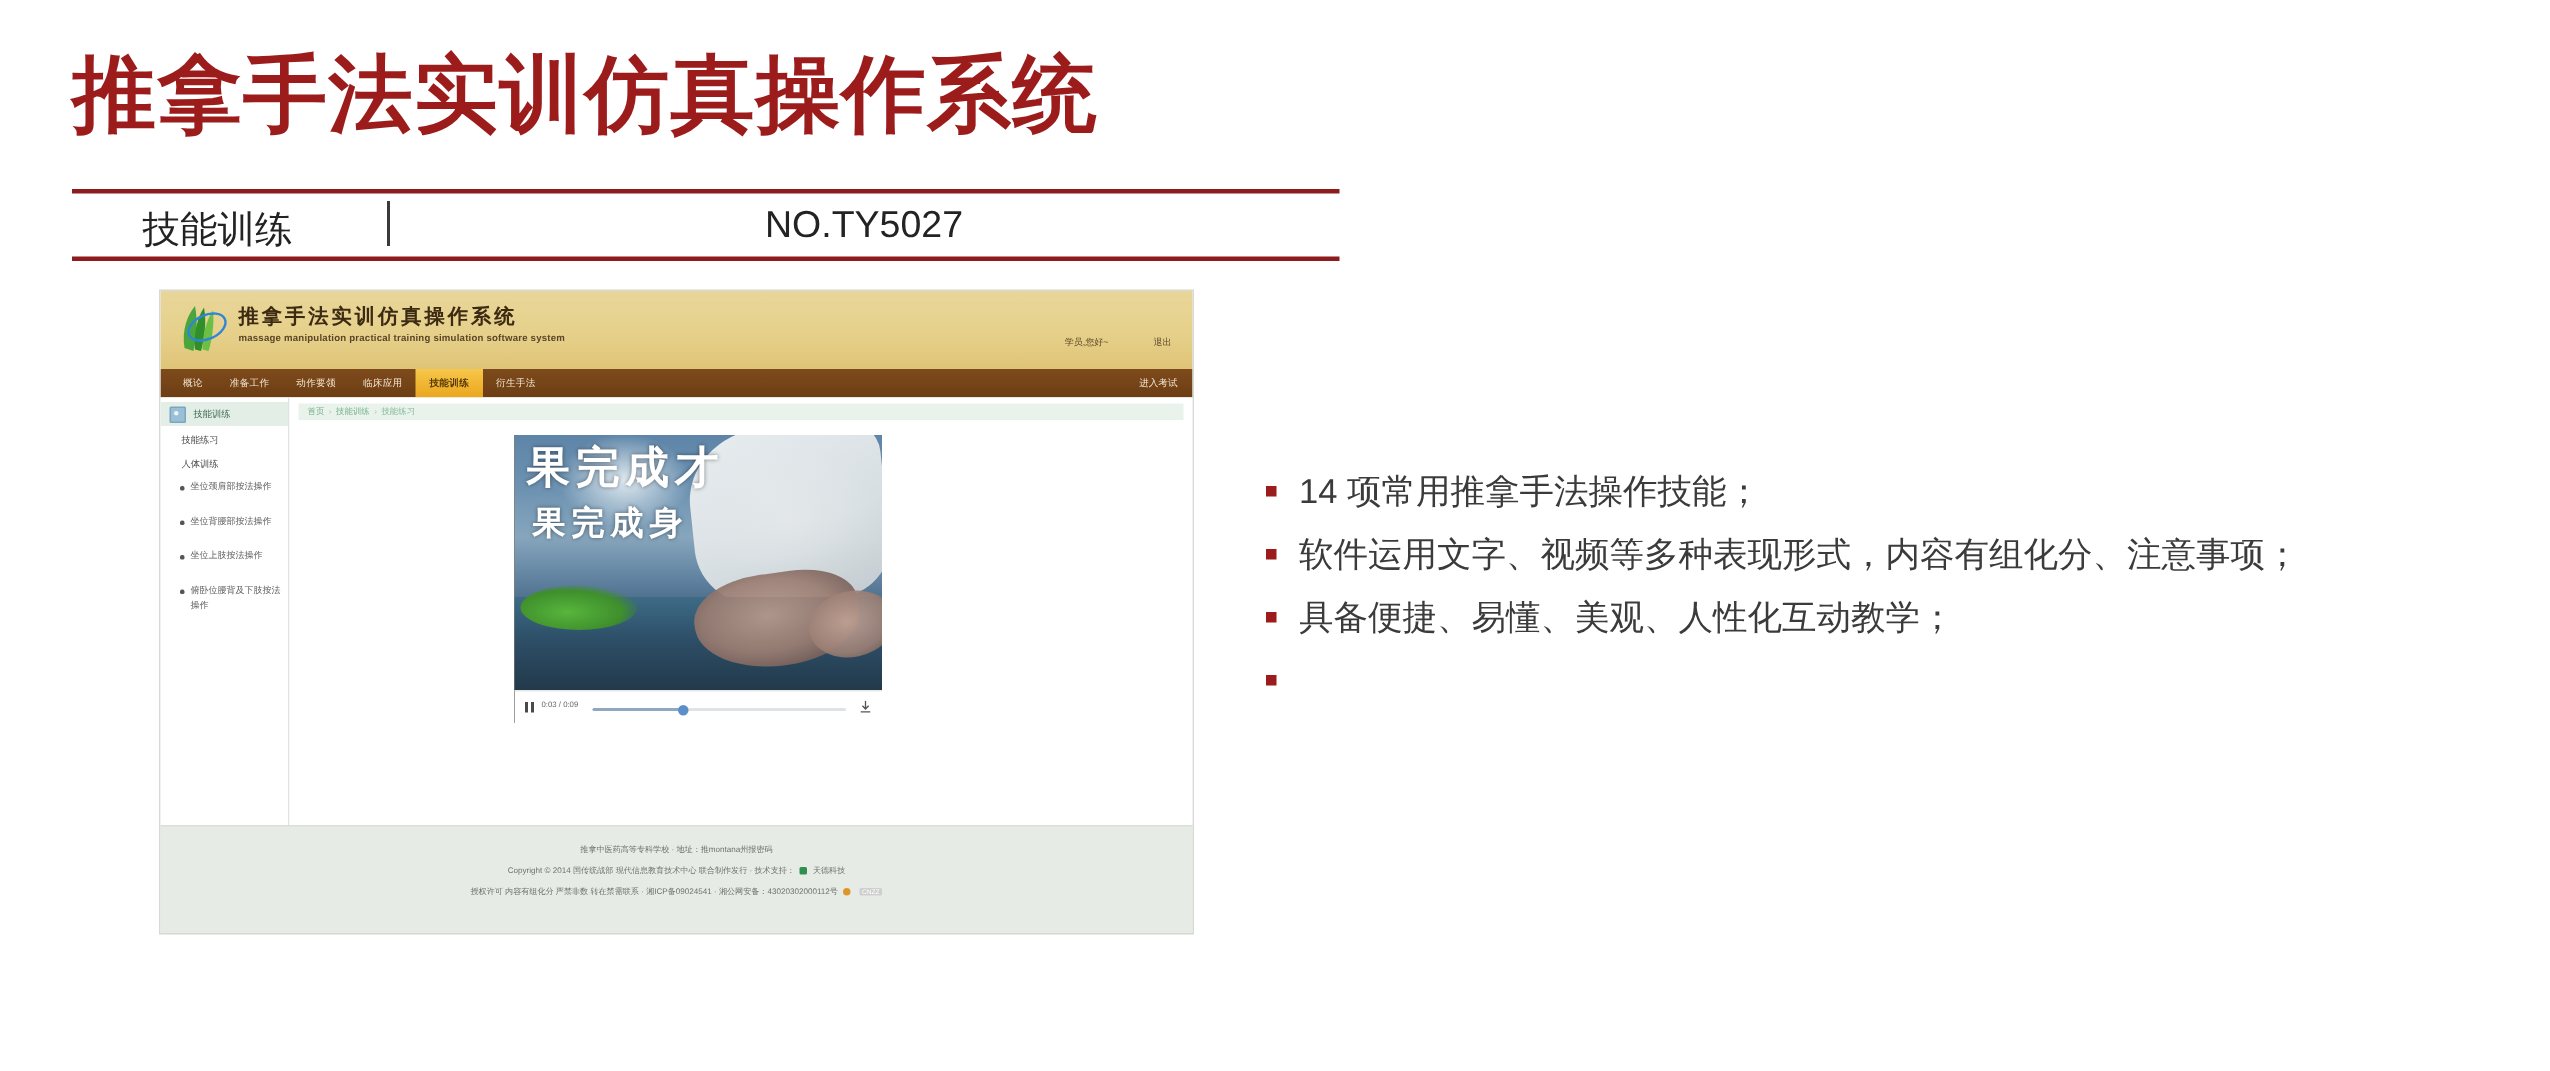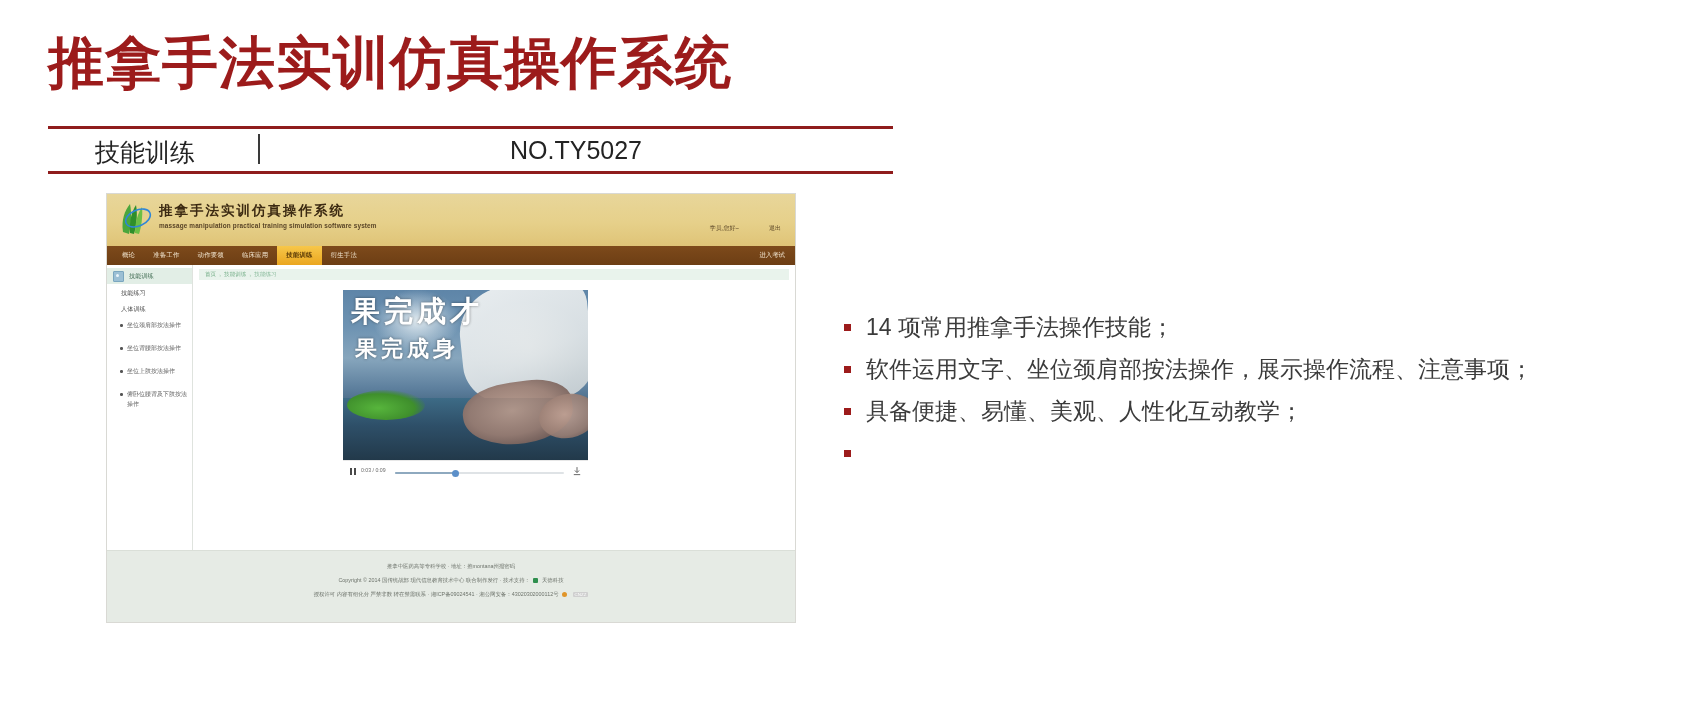--- a/index.html
+++ b/index.html
@@ -412,17 +412,17 @@
       <span class="foot-badge"></span>
       <span class="foot-chip">CNZZ</span>
     </div>
   </div>
 
 </div>
 
 <div class="feature-panel">
   <ul class="feat-list">
     <li class="feat-item"><span class="sq"></span><span>14 项常用推拿手法操作技能；</span></li>
-    <li class="feat-item"><span class="sq"></span><span>软件运用文字、坐位颈肩部按法操作，展示操作流程、注意事项；</span></li>
+    <li class="feat-item"><span class="sq"></span><span>软件运用文字、视频等多种表现形式，内容有组化分、注意事项；</span></li>
     <li class="feat-item"><span class="sq"></span><span>具备便捷、易懂、美观、人性化互动教学；</span></li>
     <li class="feat-item"><span class="sq"></span></li>
   </ul>
 </div>
 
 </body></html>

